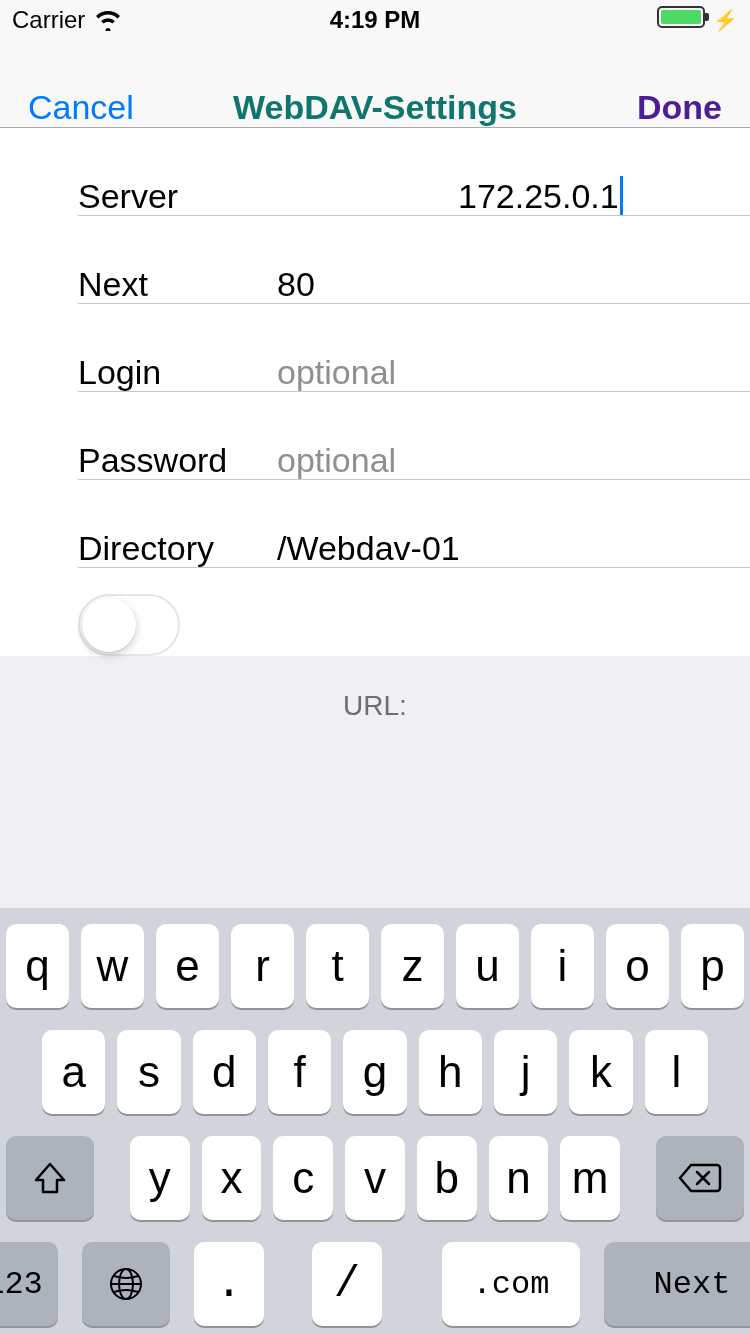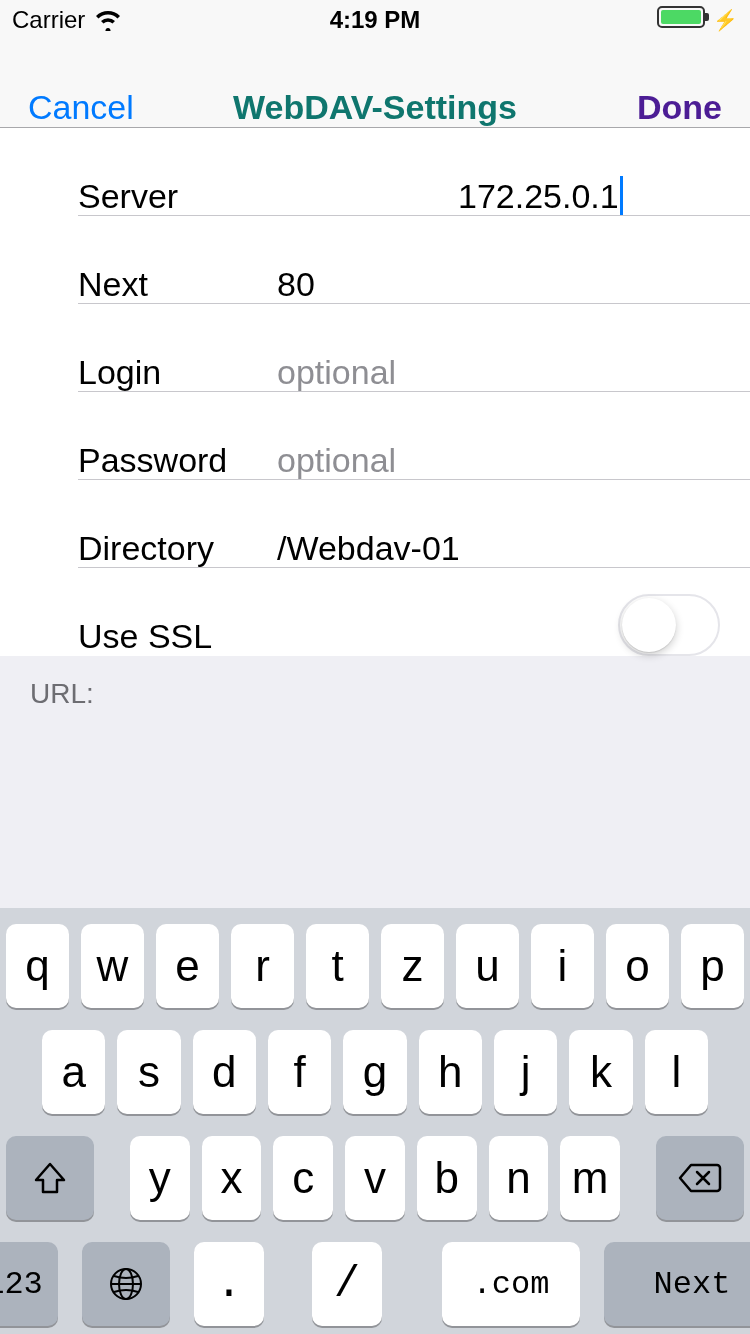--- a/index.html
+++ b/index.html
@@ -107,21 +107,22 @@
       position: absolute;
       left: 2px; top: 2px;
       width: 54px; height: 54px;
       background: #FFF;
       border-radius: 50%;
       box-shadow: 0 3px 8px rgba(0,0,0,0.2), 0 1px 1px rgba(0,0,0,0.1);
     }
 
     
     .url-footer {
-      padding: 20px 30px;
+      padding: 32px 30px;
+      text-align: center;
       font-size: 28px;
       color: #6D6D72;
       line-height: 1.3;
     }
 
     
     .keyboard {
       position: absolute;
       bottom: 0; left: 0; right: 0;
       background: #D1D5DB;
@@ -216,21 +217,20 @@
     <div class="form-label">Password</div>
     <input class="form-value" type="password" placeholder="optional" style="">
   </div>
 
   <div class="form-row">
     <div class="form-label">Directory</div>
     <input class="form-value" value="/Webdav-01" style="">
   </div>
 
   <div class="form-row">
-    <div class="form-label" style="flex:1">Use SSL</div>
     <div class="toggle">
       <div class="toggle-knob"></div>
     </div>
   </div>
 
 </div>
 
 <div class="url-footer">
   <div>URL:</div>
 </div>

